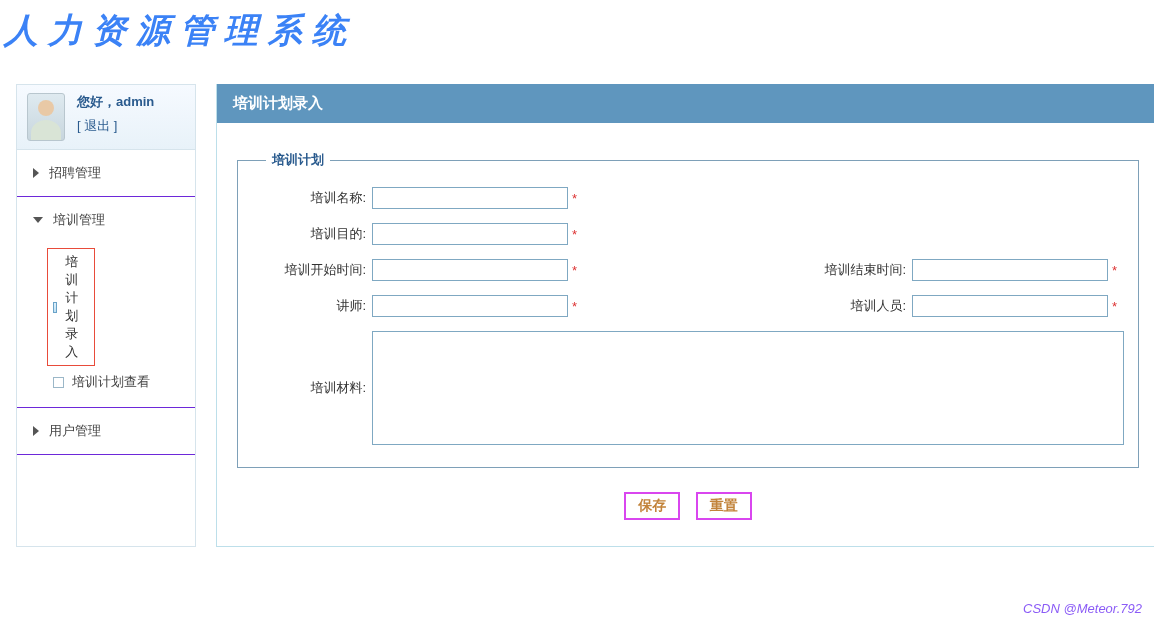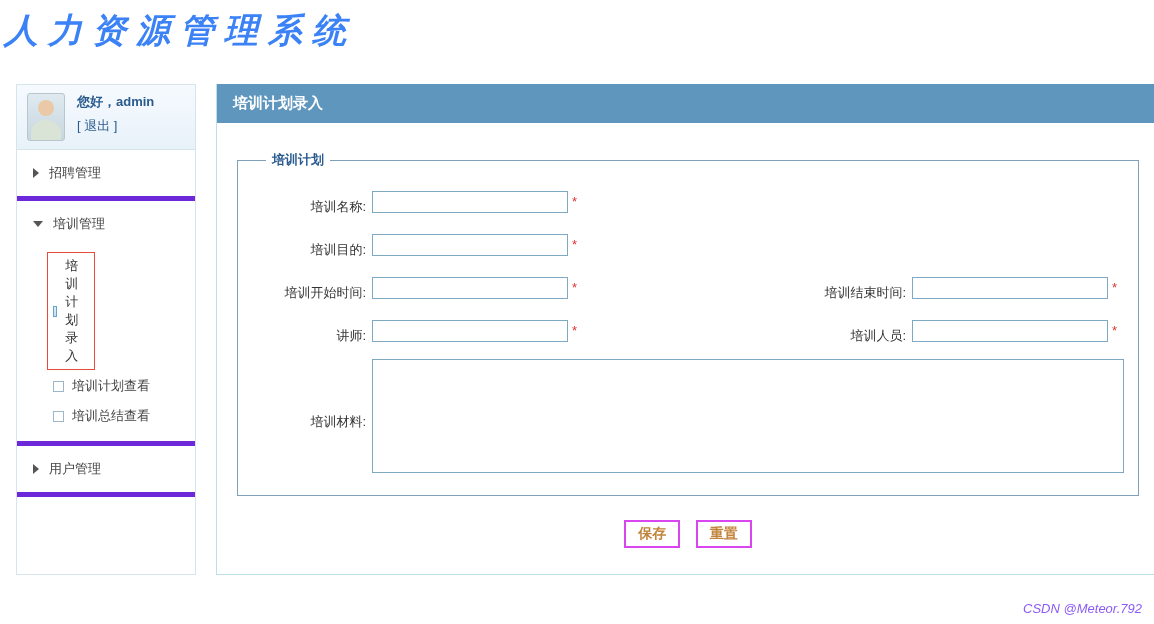--- a/index.html
+++ b/index.html
@@ -15,40 +15,40 @@
 
     
     .user-box { background: linear-gradient(#f6faff,#e8f2f9); border-bottom: 1px solid #d6e4ec; padding: 8px 10px; display: flex; align-items: flex-start; gap: 12px; }
     .avatar { width: 38px; height: 48px; background: linear-gradient(#dfeaf0,#c8d6de); border: 1px solid #b8c6ce; border-radius: 3px; position: relative; overflow: hidden; }
     .avatar::before { content:""; position:absolute; top:6px; left:50%; transform:translateX(-50%); width:16px; height:16px; border-radius:50%; background:#e9c9a6; }
     .avatar::after { content:""; position:absolute; bottom:-6px; left:50%; transform:translateX(-50%); width:30px; height:26px; border-radius:50% 50% 0 0; background:#d9e4d6; }
     .user-text .greet { color:#2a5b8e; font-weight:bold; margin-bottom:6px; }
     .user-text .logout { color:#2a5b8e; cursor:pointer; }
     
     
-    .nav-group { border-bottom: 5px solid #6d28d9; }
+    .nav-group { border-bottom: 1px solid #6d28d9; }
     .nav-head { padding: 14px 16px; color:#444; cursor:pointer; display:flex; align-items:center; gap:10px; }
     .tri { width:0; height:0; display:inline-block; }
     .tri.right { border-left:6px solid #555; border-top:5px solid transparent; border-bottom:5px solid transparent; }
     .tri.down { border-top:6px solid #555; border-left:5px solid transparent; border-right:5px solid transparent; }
     .nav-sub { padding: 4px 0 10px 0; }
     .nav-item { padding: 6px 10px 6px 36px; color:#444; cursor:pointer; display:flex; align-items:center; gap:8px; }
     .nav-icon { width:11px; height:11px; border:1px solid #9bb7c8; background:#fff; display:inline-block; }
     .nav-item.active { outline:1px solid #e84b3a; outline-offset:-1px; color:#333; margin: 1px 100px 1px 30px; padding: 5px 10px 5px 6px; }
     .nav-item.active .nav-icon { border-color:#6aa3c8; background:linear-gradient(#dff0fb,#bfe1f4); }
 
     
     .panel-title { background:#5f96be; color:#fff; font-weight:bold; font-size:15px; padding:10px 16px; }
     .panel-body { padding: 28px 20px 16px 20px; }
 
     fieldset { border:1px solid #7ea0b8; padding: 18px 14px 22px 14px; position:relative; }
     legend { color:#2a5b8e; font-weight:bold; padding: 0 6px; margin-left: 14px; }
 
     .form-grid { display:grid; grid-template-columns: 120px 200px 20px 200px 120px 200px 12px; row-gap: 14px; align-items:center; }
-    .lbl { text-align:right; color:#333; padding-right: 6px; margin-top: 11px; }
+    .lbl { text-align:right; color:#333; padding-right: 6px; }
     .inp { border:1px solid #7fa8c2; height:22px; width:196px; padding:1px 3px; font-size:13px; }
     .req { color:#d33; }
     .spacer {}
 
     .ta-row { display:flex; align-items:center; margin-top:14px; }
     .ta-row .lbl { width:120px; }
     .ta { border:1px solid #7fa8c2; height:114px; flex:1; resize:none; }
 
     .btn-row { text-align:center; margin: 24px 0 10px 0; }
     .btn { border:2px solid #d946ef; background:#fff; color:#c2833a; font-weight:bold; font-size:14px; padding:3px 12px; cursor:pointer; margin: 0 6px; }
@@ -86,24 +86,20 @@
         <span>培训管理</span>
       </div>
       <div class="nav-sub">
         <div class="nav-item active">
           <span class="nav-icon"></span>
           <span>培训计划录入</span>
         </div>
         <div class="nav-item">
           <span class="nav-icon"></span>
           <span>培训计划查看</span>
-        </div>
-        <div class="nav-item">
-          <span class="nav-icon"></span>
-          <span>培训总结查看</span>
         </div>
       </div>
     </div>
 
 
     <div class="nav-group">
       <div class="nav-head">
         <span class="tri right"></span>
         <span>用户管理</span>
       </div>

